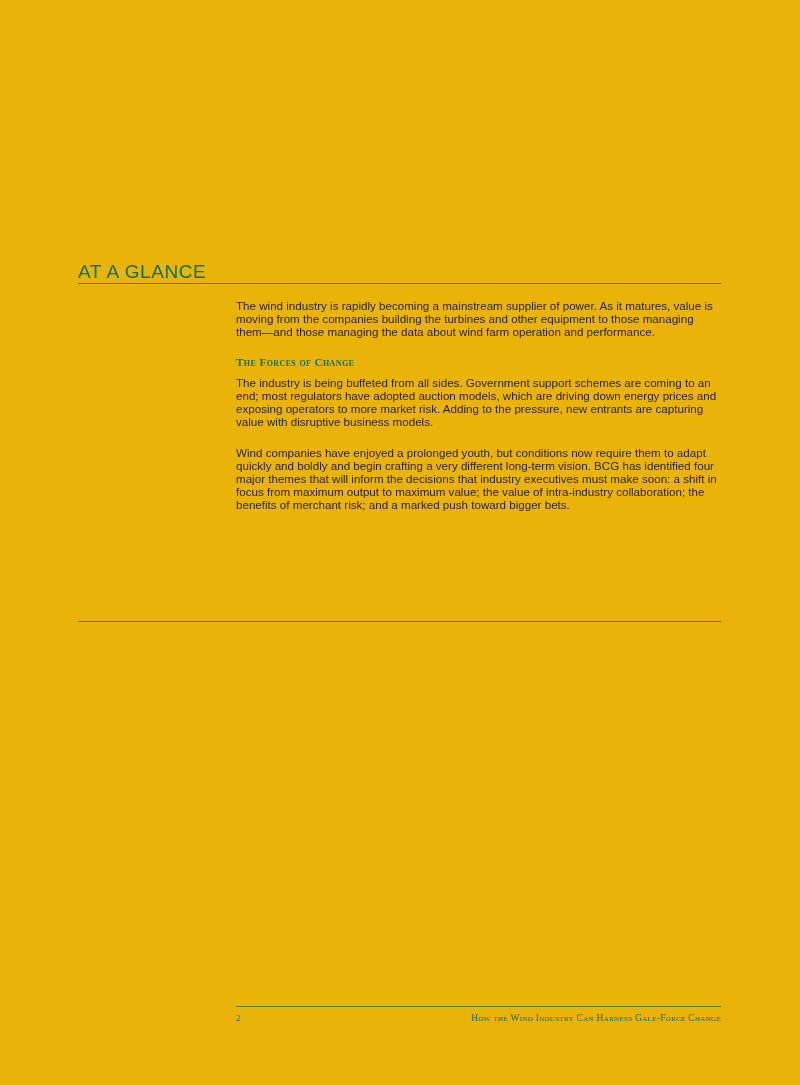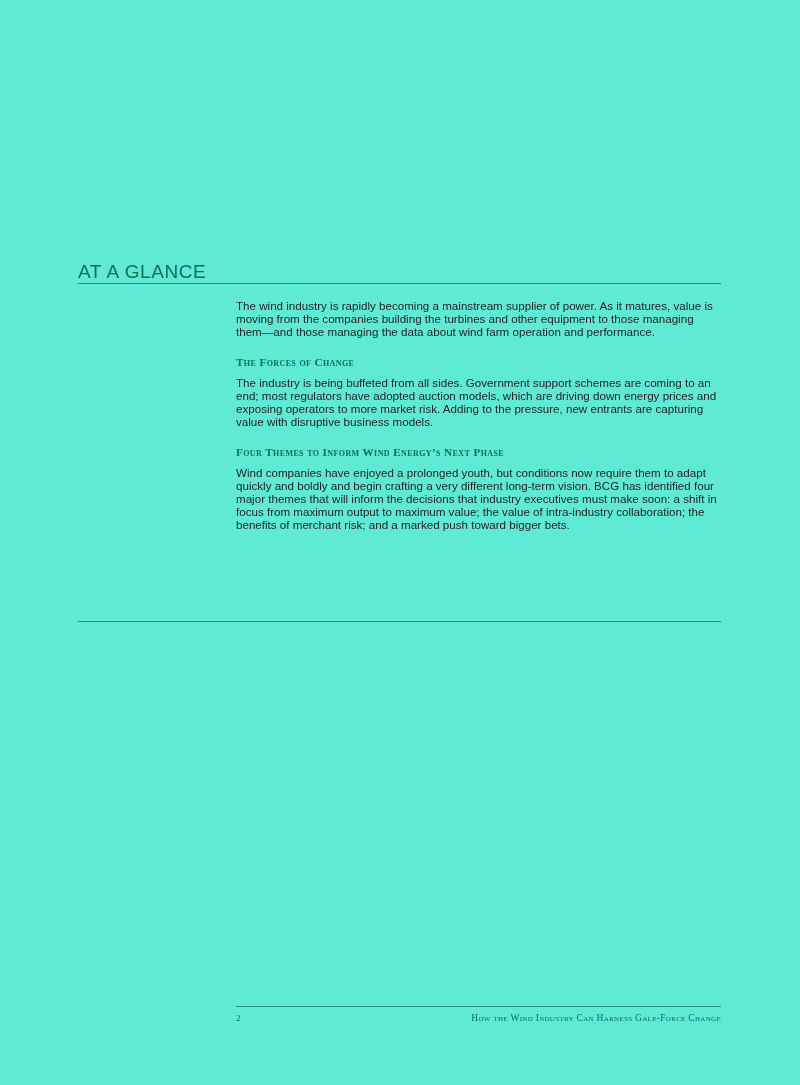--- a/index.html
+++ b/index.html
@@ -11,21 +11,21 @@
     width: 800px;
     height: 1085px;
     font-family: "Liberation Sans", sans-serif;
     color: #231f20;
     position: relative;
     overflow: hidden;
   }
   .page {
     position: absolute;
     inset: 0;
-    background: #5eead4;
+    background: #eab308;
   }
   
   .at-a-glance {
     position: absolute;
     left: 78px;
     top: 248px;
     font-size: 19px;
     letter-spacing: 0.6px;
     color: #0d7057;
     font-weight: 400;
@@ -113,21 +113,20 @@
   <div class="content">
 
     <p class="para">The wind industry is rapidly becoming a mainstream supplier of power. As it matures, value is moving from the companies building the turbines and other equipment to those managing them—and those managing the data about wind farm operation and performance.</p>
 
     <div class="section">
       <h2 class="subhead">The Forces of Change</h2>
       <p class="para">The industry is being buffeted from all sides. Government support schemes are coming to an end; most regulators have adopted auction models, which are driving down energy prices and exposing operators to more market risk. Adding to the pressure, new entrants are capturing value with disruptive business models.</p>
     </div>
 
     <div class="section">
-      <h2 class="subhead">Four Themes to Inform Wind Energy’s Next Phase</h2>
       <p class="para">Wind companies have enjoyed a prolonged youth, but conditions now require them to adapt quickly and boldly and begin crafting a very different long-term vision. BCG has identified four major themes that will inform the decisions that industry executives must make soon: a shift in focus from maximum output to maximum value; the value of intra-industry collaboration; the benefits of merchant risk; and a marked push toward bigger bets.</p>
     </div>
 
   </div>
 
   <div class="rule rule-bottom"></div>
 
   <div class="footer-rule"></div>
   <div class="footer-page-num">2</div>
   <div class="footer-title">How the Wind Industry Can Harness Gale-Force Change</div>

